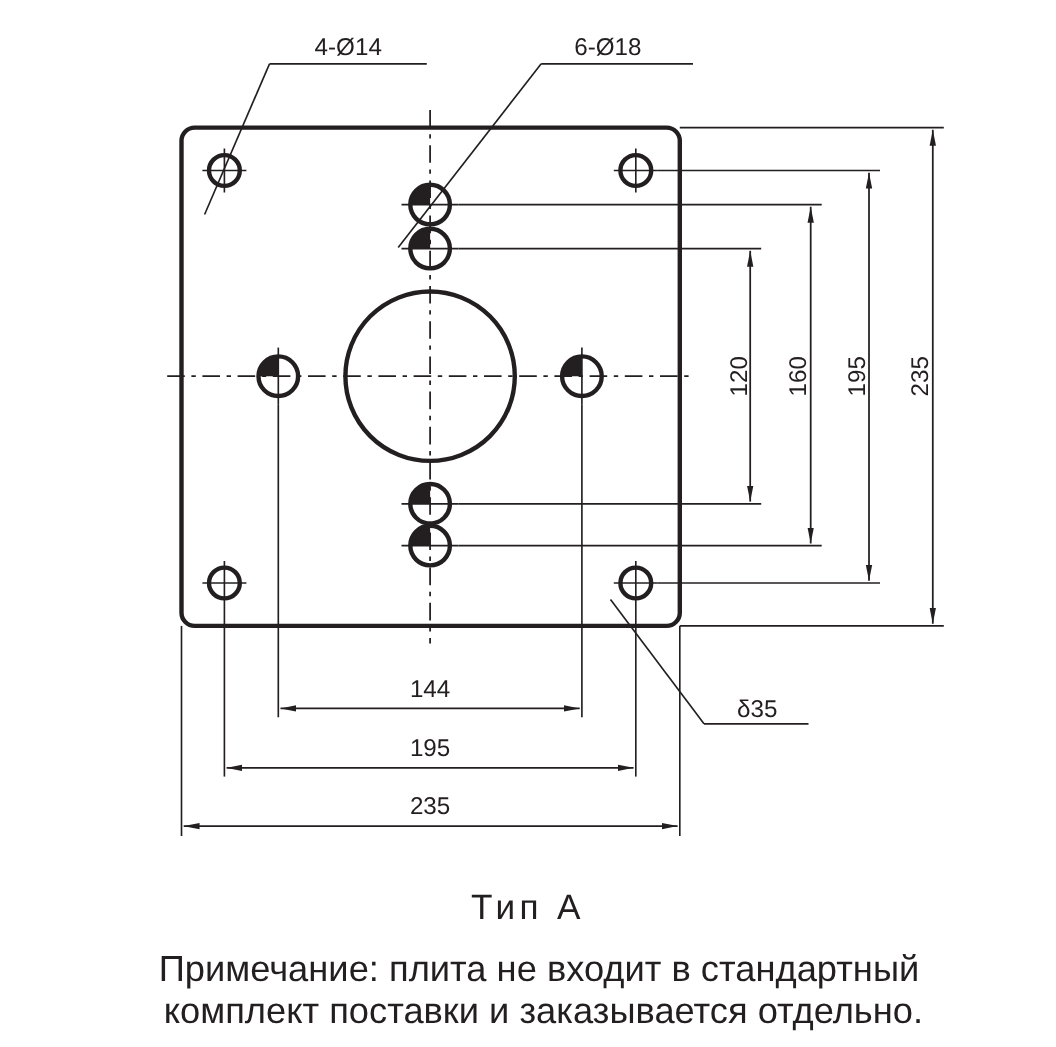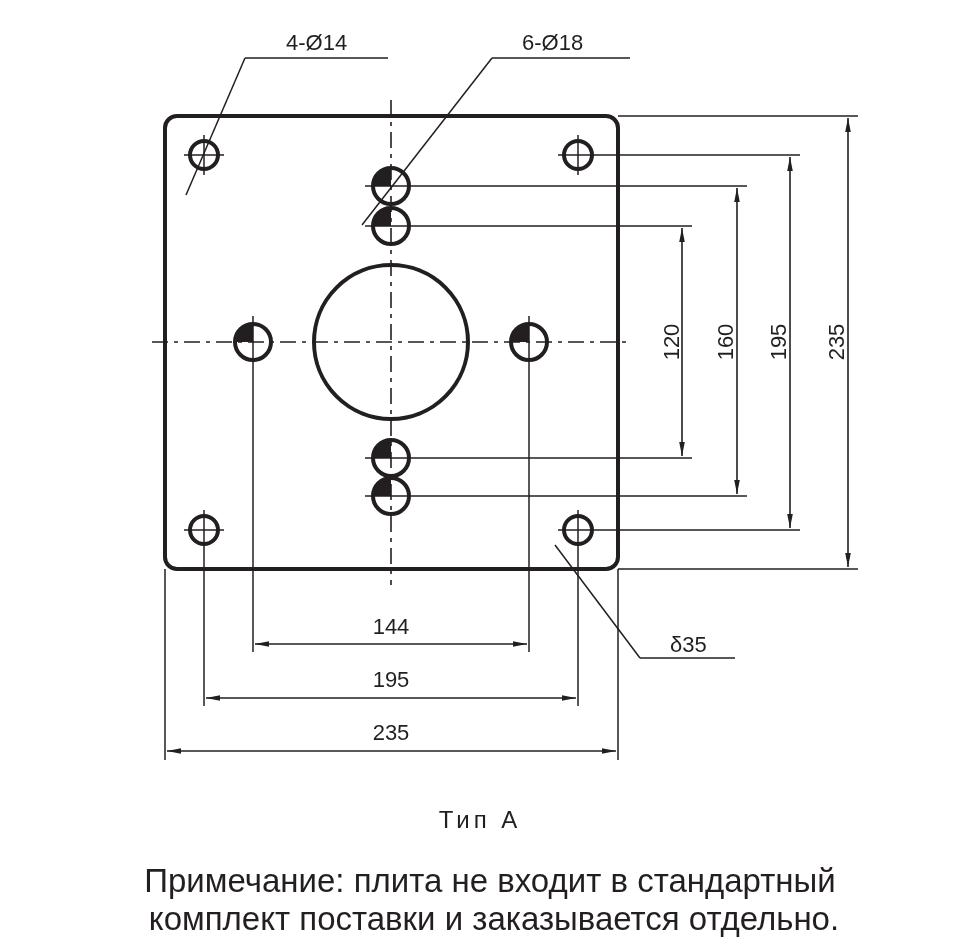--- a/index.html
+++ b/index.html
@@ -1,20 +1,20 @@
 <!DOCTYPE html>
 <html><head>
   <meta charset="utf-8">
   <style>
     html, body { margin: 0; padding: 0; background: #ffffff; }
     body { width: 960px; height: 952px; position: relative; overflow: hidden; font-family: "Liberation Sans", sans-serif; }
     svg { position: absolute; left: 0; top: 0; }
     .dimtext { font-family: "Liberation Sans", sans-serif; font-size: 22px; fill: #231f20; }
     .caption { position: absolute; left: 0; width: 960px; text-align: center; color: #231f20; font-family: "Liberation Sans", sans-serif; }
-    .title { top: 806px; font-size: 24px; letter-spacing: 4px; }
+    .title { top: 806px; font-size: 32px; letter-spacing: 4px; }
     .note1 { top: 862px; font-size: 33px; left: 10px; }
     .note2 { top: 900px; font-size: 33px; left: 14px; }
   </style>
 </head>
 <body>
 
 <svg width="960" height="800" viewBox="0 0 960 800">
   <defs>
     <marker id="arr" viewBox="0 0 10 10" refX="10" refY="5" markerWidth="9" markerHeight="9" orient="auto-start-reverse">
       <path d="M0,3 L10,5 L0,7 z" fill="#231f20"></path>

